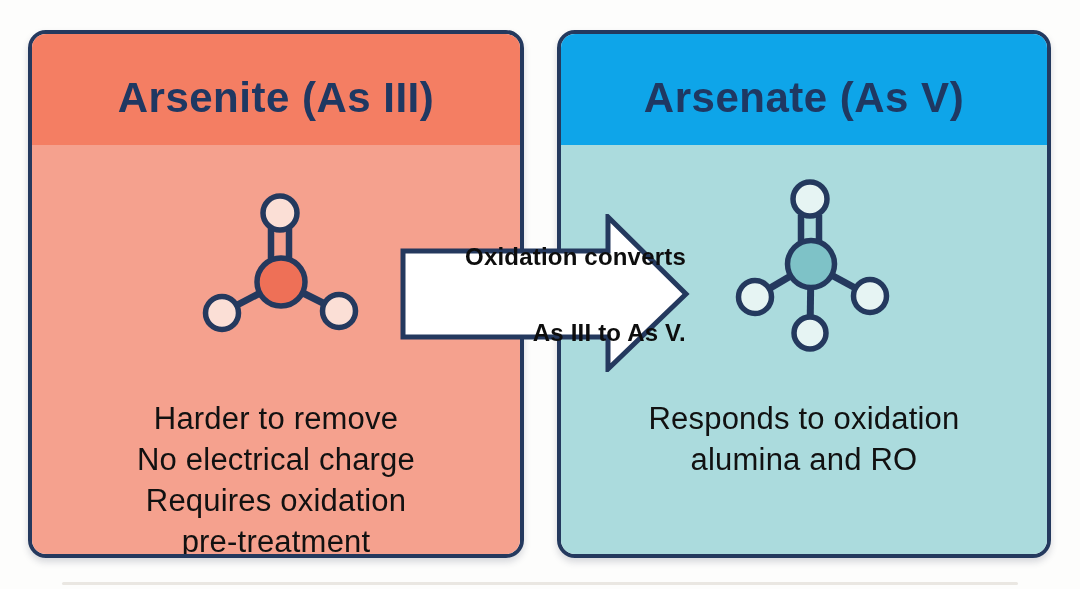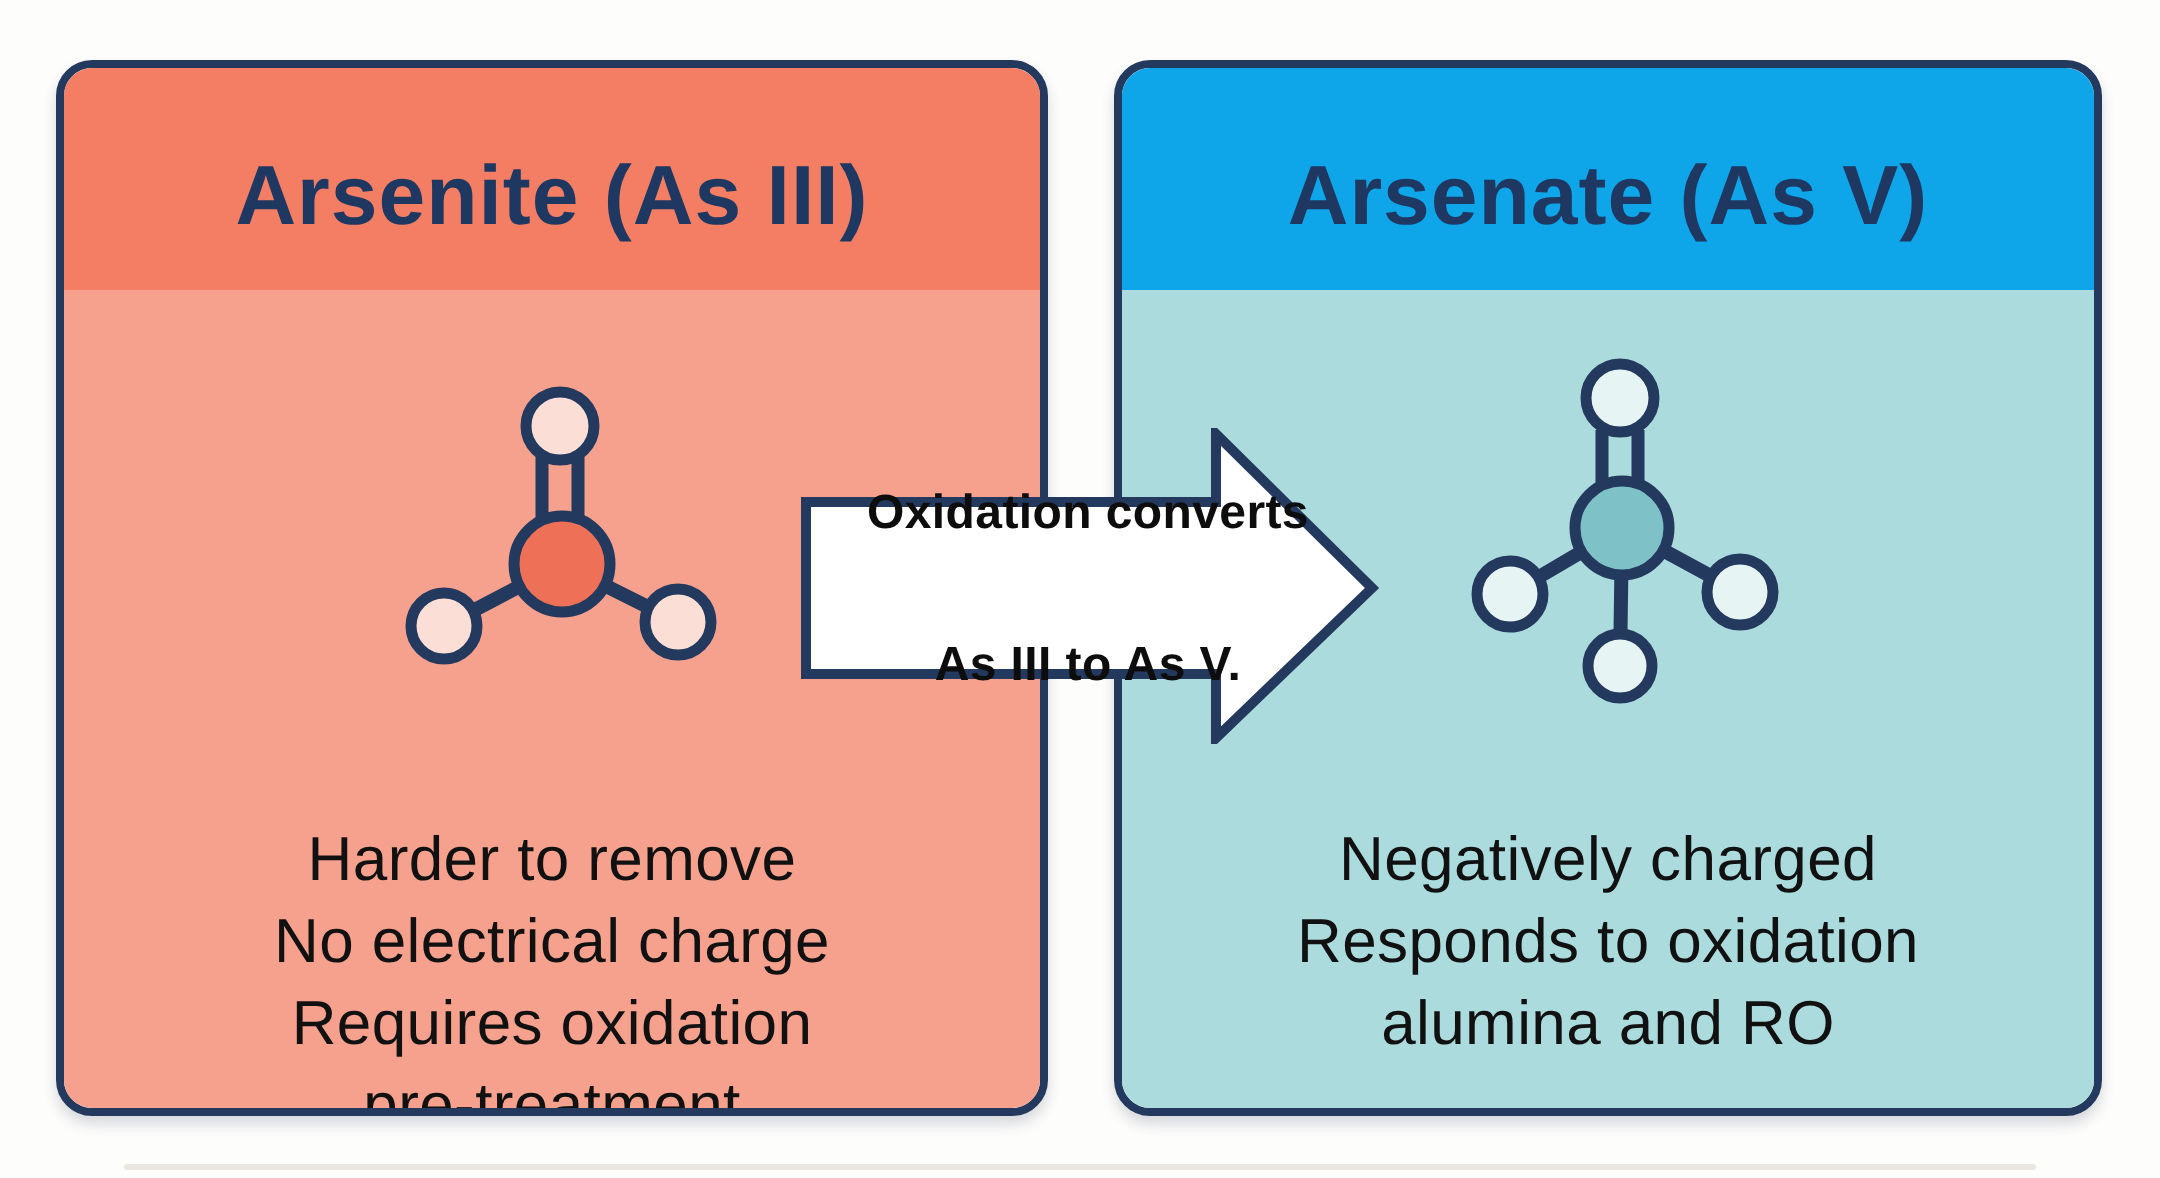--- a/index.html
+++ b/index.html
@@ -37,32 +37,32 @@
     color: #1F3862; letter-spacing: 0.5px;
   }
 
   .panel-body { position: absolute; left: 0; right: 0; top: 111px; bottom: 0; }
   .panel.left  .panel-body { background: #F5A18E; }
   .panel.right .panel-body { background: #ABDBDD; }
 
   .molecule-svg { position: absolute; }
 
   .panel-lines {
-    position: absolute; left: 0; right: 0; top: 264px;
+    position: absolute; left: 0; right: 0; top: 253px;
     text-align: center;
     font-size: 31px; line-height: 41px;
     color: #111111; font-weight: 500;
     letter-spacing: 0.2px;
   }
 
   .arrow-wrap { position: absolute; left: 400px; top: 214px; width: 290px; height: 158px; z-index: 5; }
   .arrow-svg { position: absolute; left: 0; top: 0; }
   .arrow-label {
     position: absolute; left: 2px; top: 37px; width: 284px; height: 86px;
-    display: flex; flex-direction: column; align-items: center; justify-content: center;
+    display: flex; flex-direction: column; align-items: flex-end; justify-content: center;
     font-size: 24px; font-weight: bold; line-height: 29px;
     color: #0d0d0d; text-align: center; letter-spacing: 0.2px; gap: 47px;
   }
 
   .bottom-faint-line {
     position: absolute; left: 62px; top: 582px; width: 956px; height: 3px;
     background: #eae7e2; border-radius: 2px;
   }
 </style>
 </head>
@@ -109,21 +109,20 @@
         <line x1="807" y1="247" x2="866" y2="279" stroke="#24395E" stroke-width="7"></line>
         <line x1="807" y1="247" x2="806" y2="316" stroke="#24395E" stroke-width="7"></line>
 
         <circle cx="806" cy="182" r="17" fill="#E6F4F3" stroke="#24395E" stroke-width="5.5"></circle>
         <circle cx="751" cy="280" r="16.5" fill="#E6F4F3" stroke="#24395E" stroke-width="5.5"></circle>
         <circle cx="866" cy="279" r="16.5" fill="#E6F4F3" stroke="#24395E" stroke-width="5.5"></circle>
         <circle cx="806" cy="316" r="16" fill="#E6F4F3" stroke="#24395E" stroke-width="5.5"></circle>
         <circle cx="807" cy="247" r="23.5" fill="#7EC2C7" stroke="#24395E" stroke-width="5.5"></circle>
       </svg>
       <div class="panel-lines">
-        <div>Negatively charged</div>
         <div>Responds to oxidation</div>
         <div>alumina and RO</div>
       </div>
     </div>
   </section>
 
   <div class="arrow-wrap">
     <svg class="arrow-svg" width="290" height="158" viewBox="0 0 290 158">
       <polygon points="3,37 208,37 208,3 286,80 208,155 208,123 3,123" fill="#FFFFFF" stroke="#24395E" stroke-width="5" stroke-linejoin="miter"></polygon>
     </svg>

